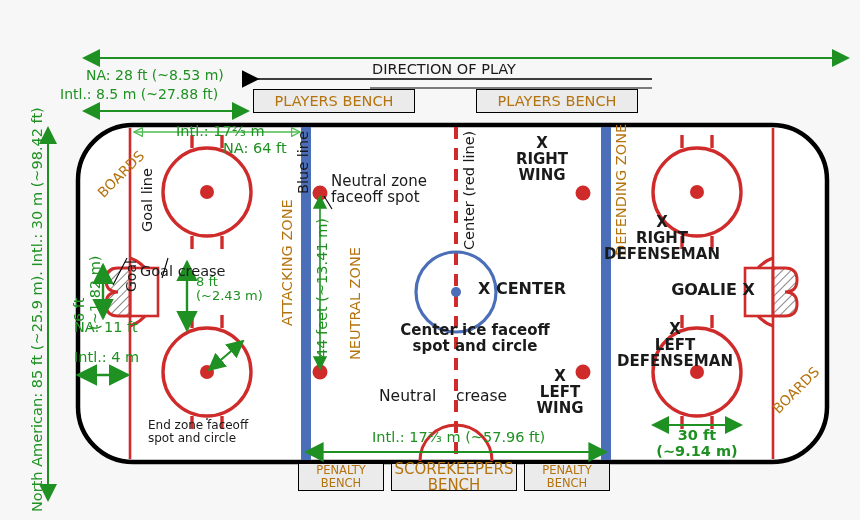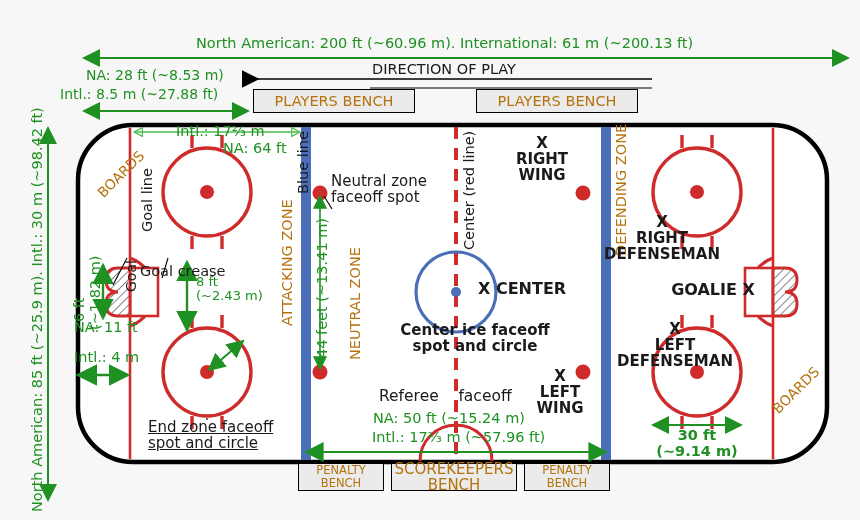--- a/index.html
+++ b/index.html
@@ -135,21 +135,20 @@
     <line x1="653" y1="425" x2="741" y2="425" stroke="#1f9122" stroke-width="2" marker-start="url(#ah-g-start)" marker-end="url(#ah-g)"></line>
 
     <line x1="127" y1="258" x2="113" y2="285" stroke="#000" stroke-width="1.1"></line>
     <line x1="168" y1="258" x2="162" y2="278" stroke="#000" stroke-width="1.1"></line>
 
     <line x1="324" y1="196" x2="332" y2="209" stroke="#000" stroke-width="1.1"></line>
 
     <line x1="207" y1="420" x2="207" y2="418" stroke="#000" stroke-width="1.1"></line>
   </svg>
 
-  <div class="t green" style="left:196px;top:36px;font-size:14.5px;">North American: 200 ft (~60.96 m). International: 61 m (~200.13 ft)</div>
 
   <div class="t black" style="left:372px;top:62px;font-size:14.5px;">DIRECTION OF PLAY</div>
 
   <div class="t green" style="left:66px;top:68px;font-size:14px;margin-left:20px;">NA: 28 ft (~8.53 m)</div>
   <div class="t green" style="left:60px;top:87px;font-size:14px;">Intl.: 8.5 m (~27.88 ft)</div>
 
   <div style="position:absolute;left:253px;top:89px;width:162px;height:24px;
               background:#ebebeb;border:1.6px solid #000;box-sizing:border-box;
               display:flex;align-items:center;justify-content:center;">
     <span class="brown" style="font-size:14.5px;">PLAYERS BENCH</span>
@@ -200,26 +199,25 @@
   <div class="t green" style="left:196px;top:275px;font-size:13px;white-space:pre-line;">8 ft
 (~2.43 m)</div>
 
   <div class="t green vert" style="left:72px;top:322px;font-size:14.5px;transform:rotate(-90deg);">6 ft</div>
   <div class="t green vert" style="left:88px;top:330px;font-size:14.5px;transform:rotate(-90deg);">(~1.82 m)</div>
 
   <div class="t green" style="left:74px;top:320px;font-size:14.5px;">NA: 11 ft</div>
   <div class="t green" style="left:74px;top:350px;font-size:14.5px;">Intl.: 4 m</div>
 
 
-  <div class="t black" style="left:148px;top:419px;font-size:15px;white-space:pre-line;text-decoration:underline;">End zone faceoff
+  <div class="t black" style="left:148px;top:419px;font-size:12px;white-space:pre-line;">End zone faceoff
 spot and circle</div>
 
-  <div class="t black" style="left:379px;top:388px;font-size:15.5px;">Referee    faceoff</div>
-
-  <div class="t green" style="left:373px;top:411px;font-size:14.5px;">NA: 50 ft (~15.24 m)</div>
+  <div class="t black" style="left:379px;top:388px;font-size:15.5px;">Neutral    crease</div>
+
   <div class="t green" style="left:372px;top:430px;font-size:14.5px;">Intl.: 17⅔ m (~57.96 ft)</div>
 
   <div class="t green ctr" style="left:637px;top:428px;width:120px;font-size:14.5px;white-space:pre-line;">30 ft
 (~9.14 m)</div>
 
   <div class="t black bold ctr" style="left:487px;top:135px;width:110px;font-size:15px;white-space:pre-line;">X
 RIGHT
 WING</div>
 
   <div class="t black bold ctr" style="left:587px;top:214px;width:150px;font-size:15px;white-space:pre-line;">X

